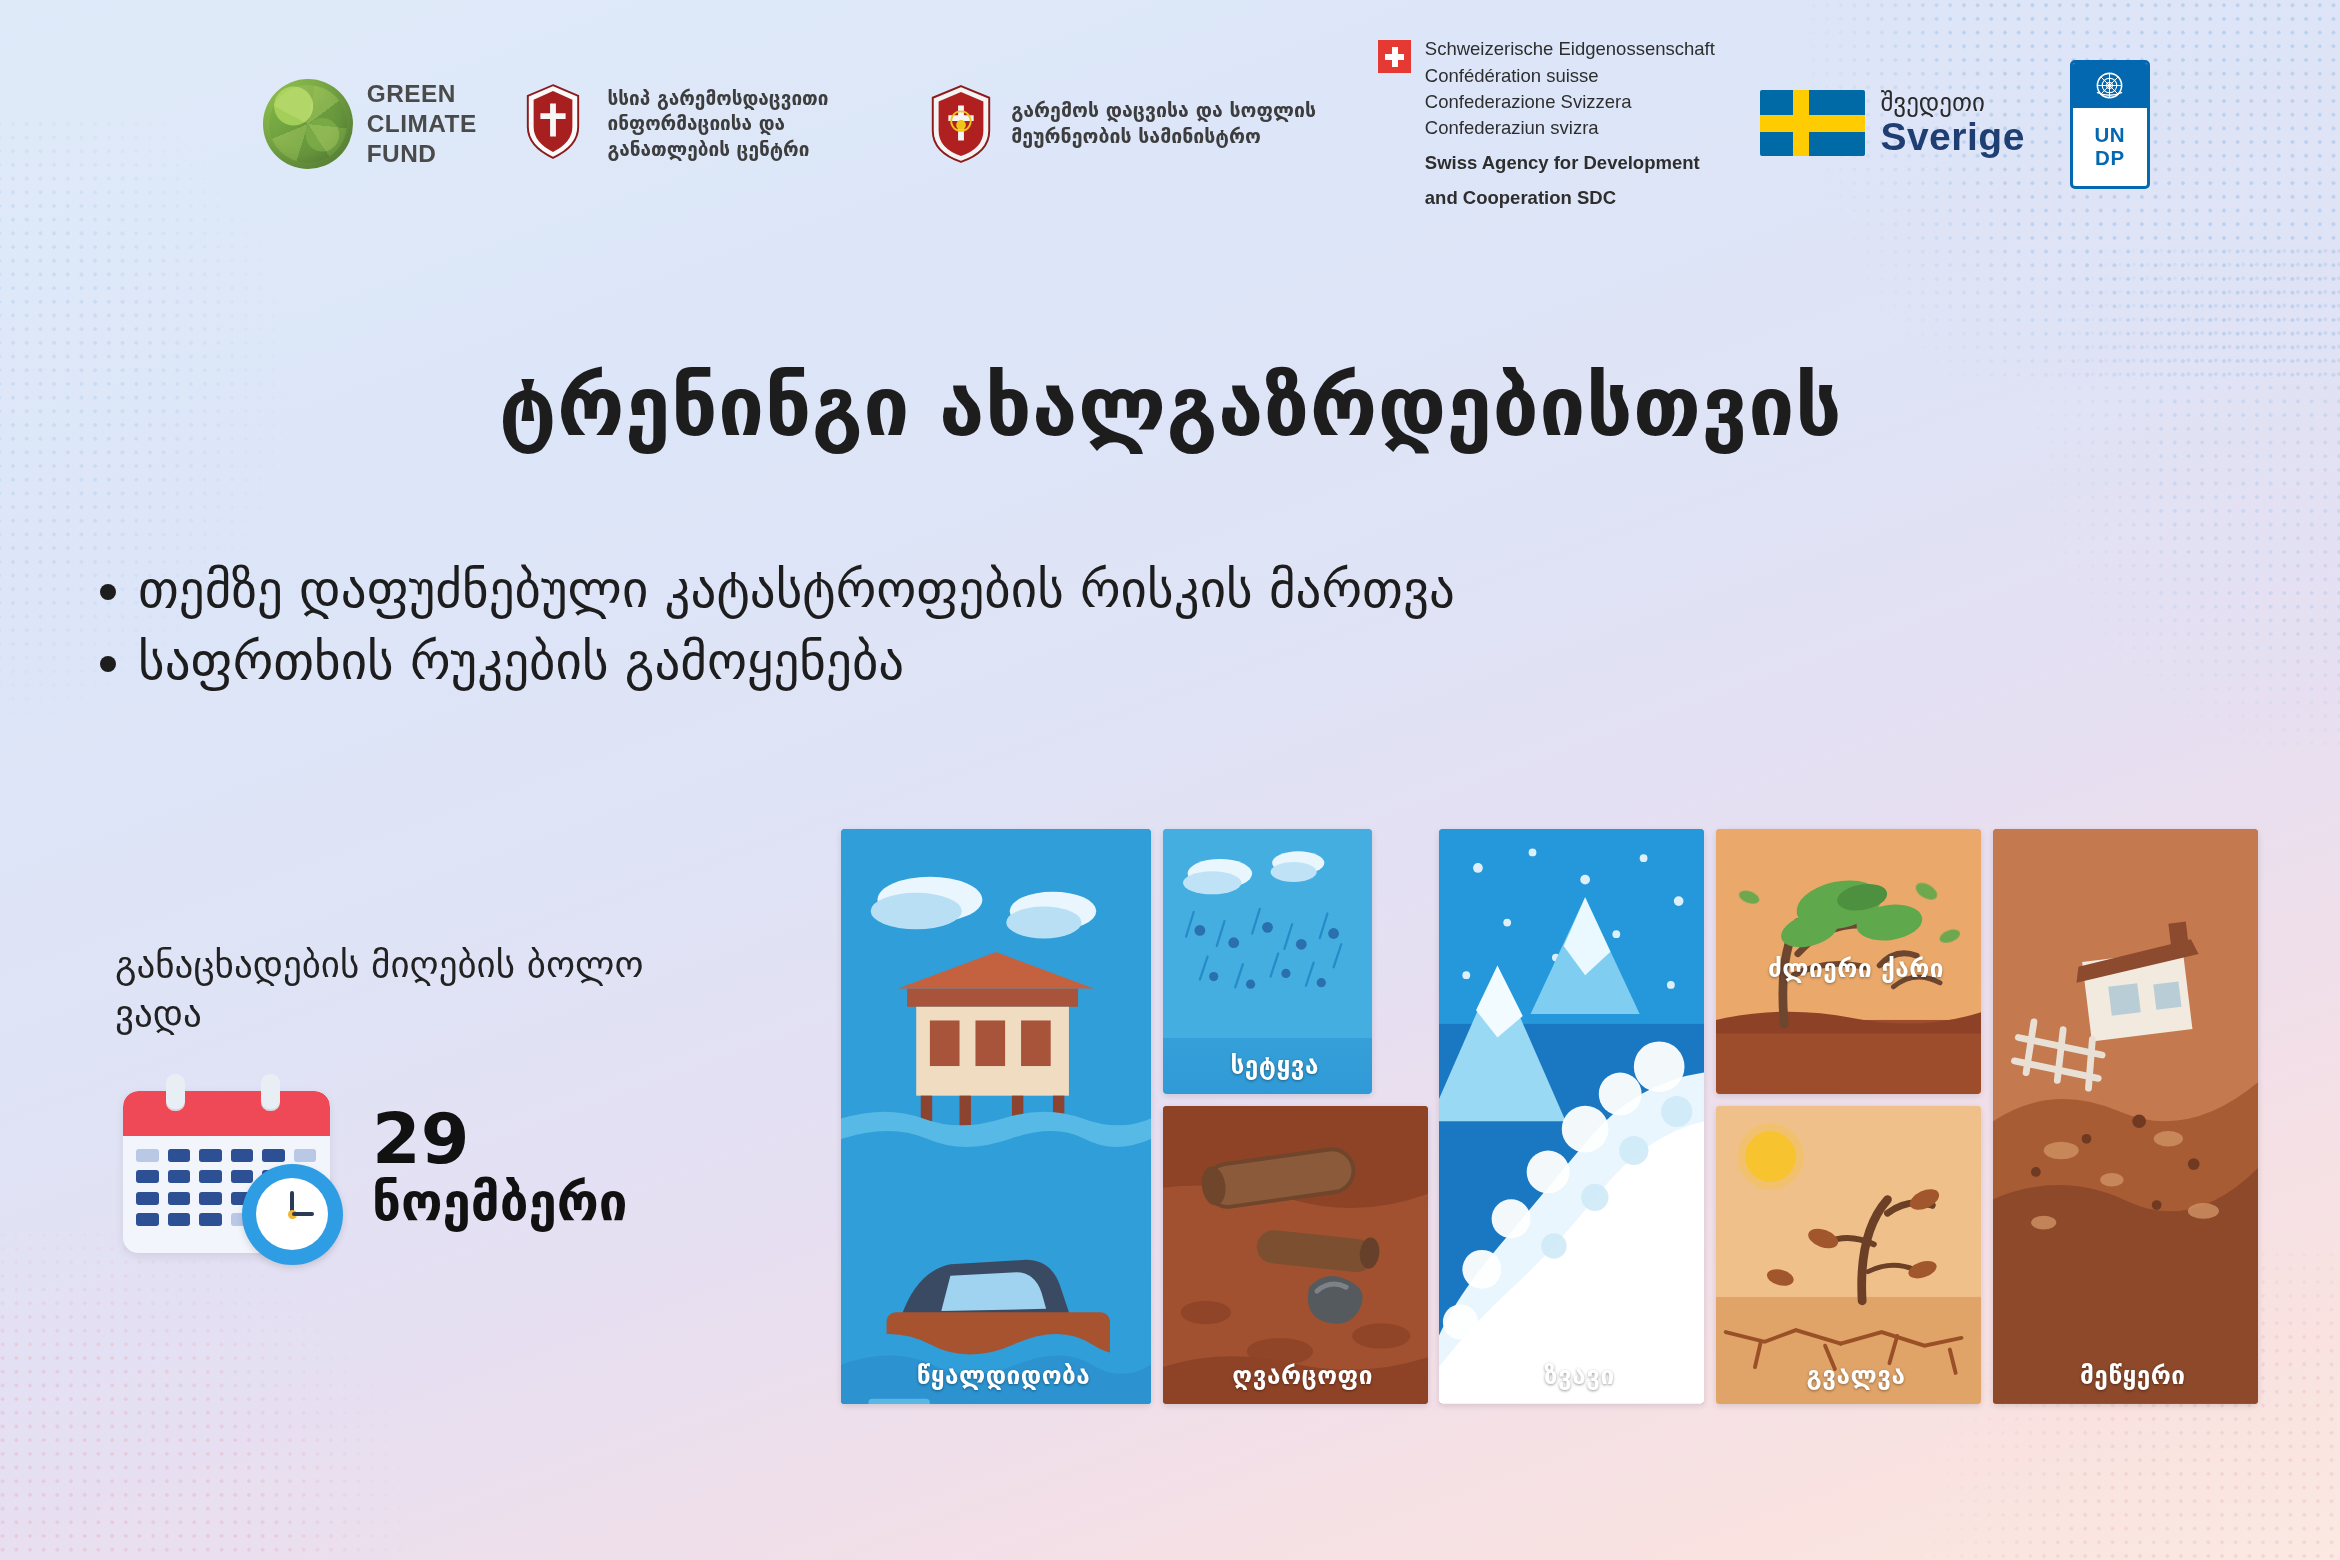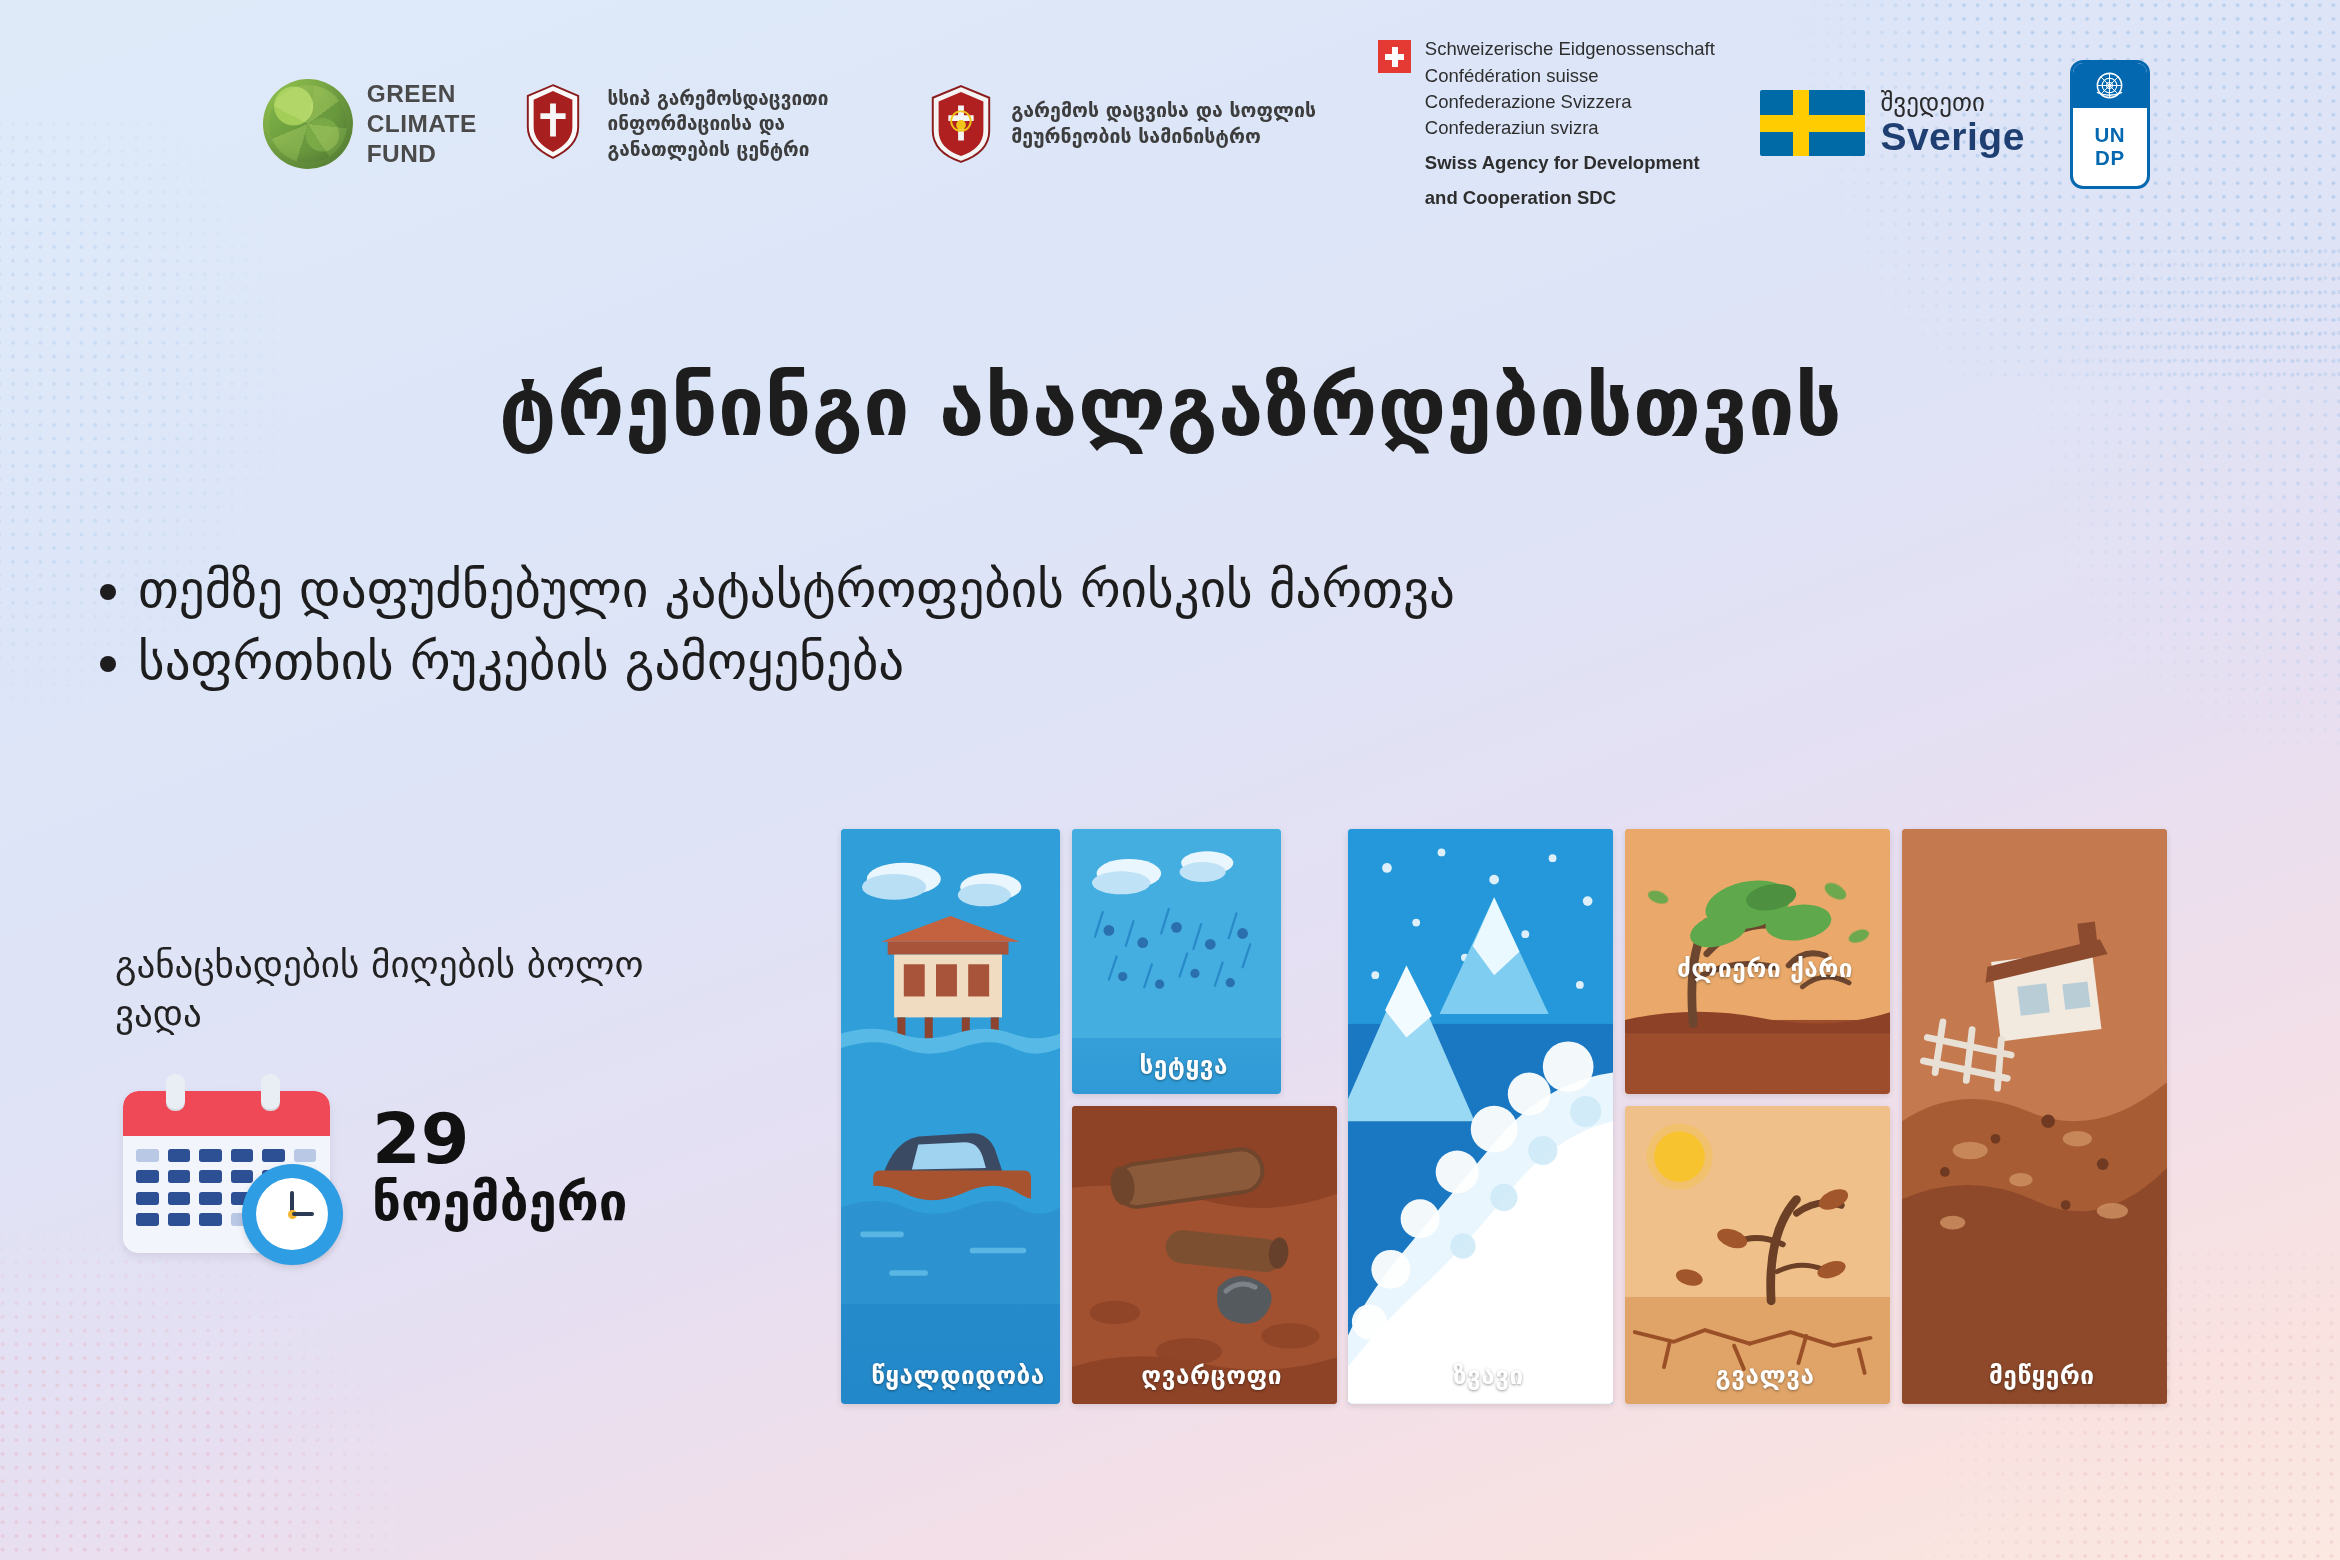--- a/index.html
+++ b/index.html
@@ -165,21 +165,21 @@
   .se-text .en {
     font-family: "Liberation Sans", sans-serif;
     font-weight: 700;
     font-size: 39px;
     color: #1f3f73;
     letter-spacing: 0.5px;
   }
   .undp {
     width: 74px; height: 123px;
     border: 3.9px solid #0468b1;
-    border-radius: 13px;
+    border-radius: 5px;
     display: flex;
     flex-direction: column;
     background: #fff;
     overflow: hidden;
   }
   .undp-top {
     flex: 0 0 45px;
     background: #0468b1;
     display: flex; align-items: center; justify-content: center;
   }
@@ -341,21 +341,21 @@
     text-align: center;
     font-family: "DejaVu Sans", sans-serif;
     font-weight: 700;
     font-size: 24.4px;
     color: #fff;
     text-shadow: 0 1px 2.9px rgba(0,0,0,.4);
     letter-spacing: 0.5px;
     padding-left: 15px;
   }
   .card .cap.mid { bottom: auto; top: 125px; }
-  .c-flood { width: 219px; height: 575px; background: linear-gradient(#2b9fd8 0%, #2e9ad6 46%, #2990ce 47%, #2388c9 100%); }
+  .c-flood { width: 310px; height: 575px; background: linear-gradient(#2b9fd8 0%, #2e9ad6 46%, #2990ce 47%, #2388c9 100%); }
   .c-rain  { width: 209px; height: 265px; background: linear-gradient(#4bb3e4 0%, #2f9ad6 100%); }
   .c-mud   { width: 265px; height: 298px; background: linear-gradient(#8a4a33 0%, #a85a3c 100%); }
   .c-aval  { width: 265px; height: 575px; background: linear-gradient(#2f9fdd 0%, #1a78c2 70%, #1569b4 100%); }
   .c-wind  { width: 265px; height: 265px; background: linear-gradient(#eaa96a 0%, #e79d5c 100%); }
   .c-drought { width: 265px; height: 298px; background: linear-gradient(#f0c08a 0%, #ecb176 100%); }
   .c-land  { width: 265px; height: 575px; background: linear-gradient(#b96a44 0%, #a85b38 55%, #8d4a2d 100%); }
   .art { position: absolute; inset: 0; }
 </style>
 </head>
 <body>

